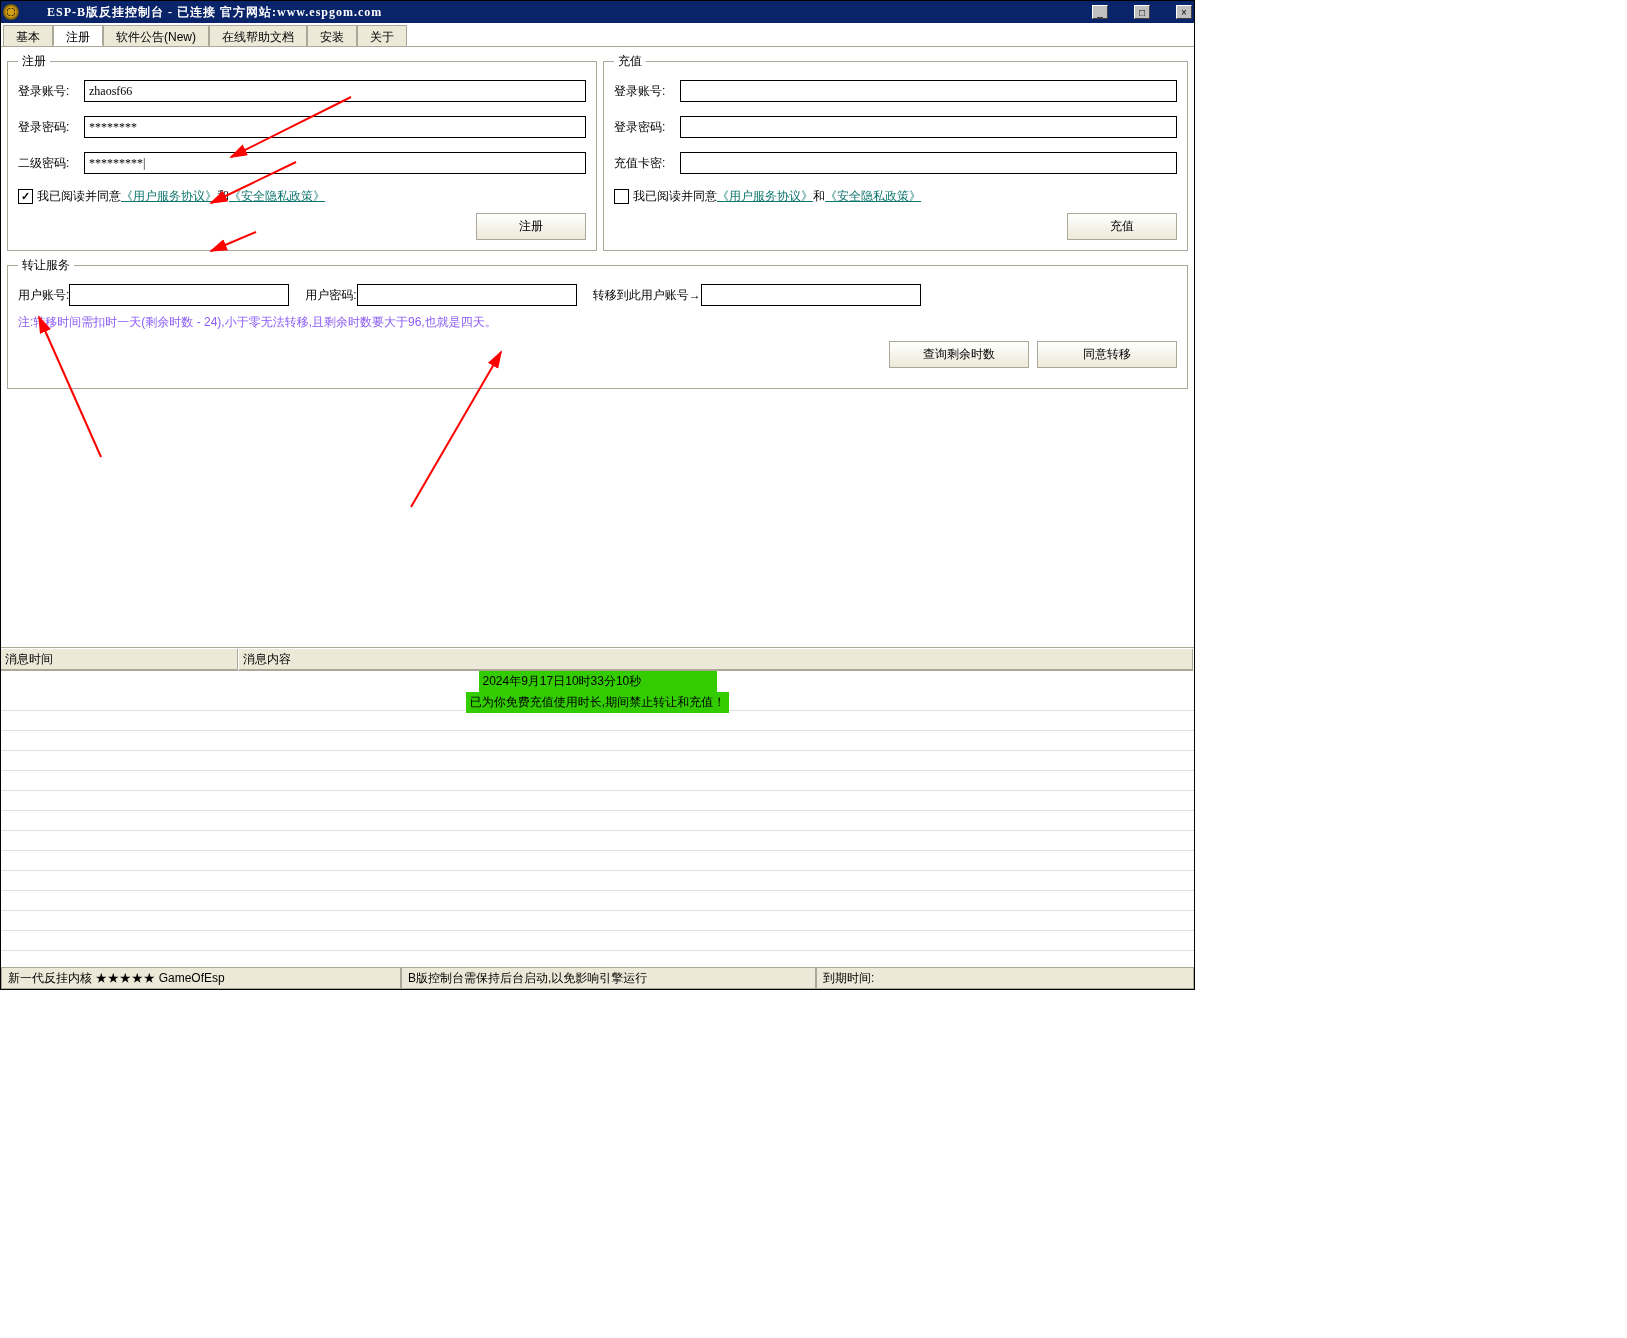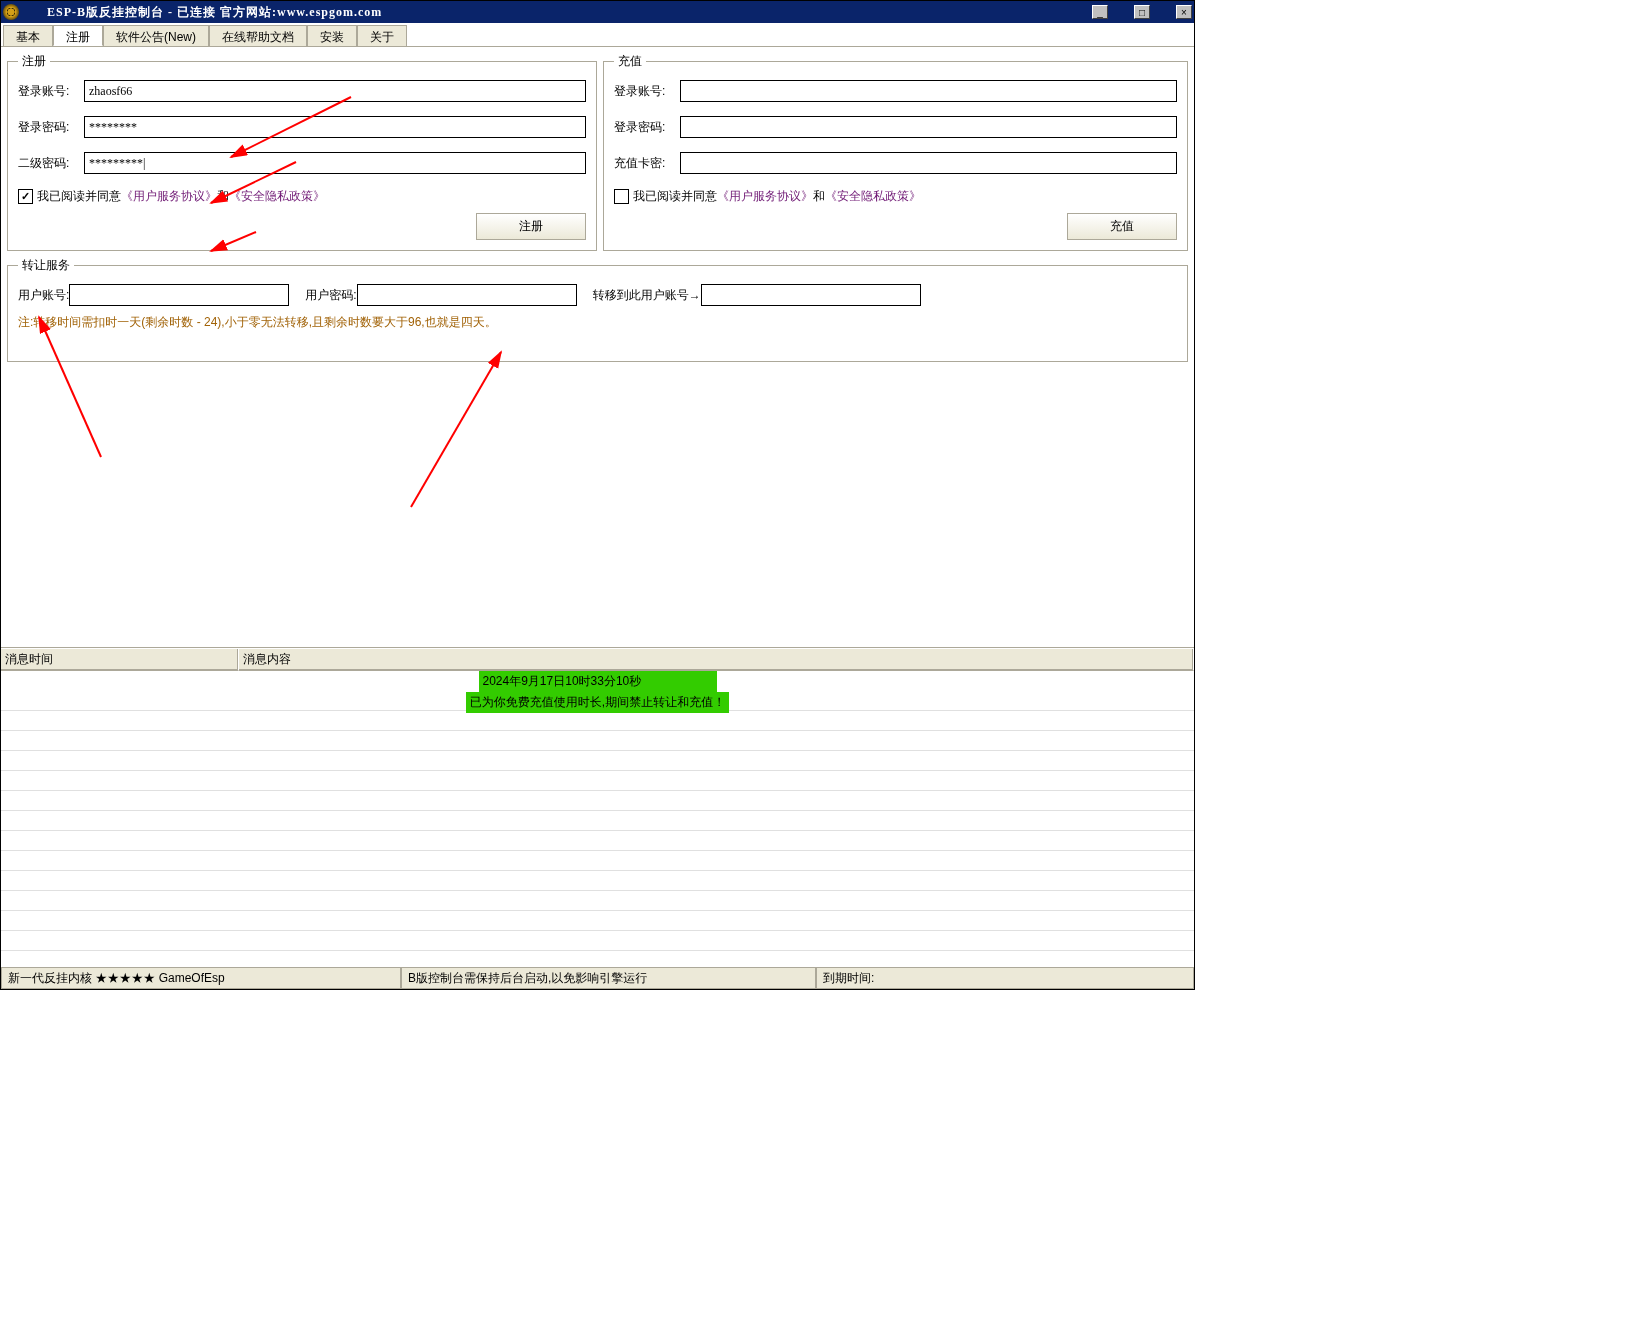--- a/index.html
+++ b/index.html
@@ -57,38 +57,38 @@
   font-family: "SimSun"; font-size: 12px;
 }
 
 .agree-row { display: flex; align-items: center; margin-bottom: 8px; }
 .checkbox {
   width: 15px; height: 15px; border: 1px solid #000; margin-right: 4px;
   display: inline-flex; align-items: center; justify-content: center;
   font-size: 11px; cursor: pointer; background: #fff;
 }
 .checkbox.checked::after { content: "✓"; font-weight: bold; }
-.link { color: #701a75; cursor: pointer; }
+.link { color: #0f766e; text-decoration: underline; cursor: pointer; }
 
 .btn {
   border: 1px solid #aca899;
   background: linear-gradient(to bottom, #fff, #ece9d8);
   padding: 4px 20px; font-size: 12px; cursor: pointer;
   font-family: "SimSun";
 }
 .btn-row-right { display: flex; justify-content: flex-end; }
 
 .register-box { width: 590px; }
 .recharge-box { flex: 1; }
 
 .transfer-box { }
 .transfer-row { display: flex; align-items: flex-start; margin-bottom: 8px; }
 .transfer-row .seg { display: flex; align-items: center; margin-right: 16px; }
 .transfer-row input { border: 1px solid #000; height: 22px; padding: 2px 4px; font-family: "SimSun"; font-size: 12px; }
-.note { color: #a16207; margin-top: 0; margin-bottom: 10px; }
+.note { color: #8b5cf6; margin-top: 0; margin-bottom: 10px; }
 
 .msg-area {
   border-top: 1px solid #aca899;
   flex: 0 0 320px; display: flex; flex-direction: column;
 }
 .msg-header { display: flex; background: #3b82f6; border-top: 1px solid #fff; }
 .msg-col {
   border: 1px solid #aca899; border-top: none; border-left: none;
   background: #ece9d8; padding: 2px 4px; font-size: 12px;
   border-right: 1px solid #fff;
@@ -209,20 +209,24 @@
         <div class="seg">
           <span>用户密码:</span>
           <input style="width: 220px;" value="">
         </div>
         <div class="seg">
           <span>转移到此用户账号→</span>
           <input style="width: 220px;" value="">
         </div>
       </div>
       <div class="note">注:转移时间需扣时一天(剩余时数 - 24),小于零无法转移,且剩余时数要大于96,也就是四天。</div>
+      <div class="btn-row-right" style="gap:8px">
+        <button class="btn" style="width:140px">查询剩余时数</button>
+        <button class="btn" style="width:140px">同意转移</button>
+      </div>
     </fieldset>
 
     <svg class="arrow-svg" style="left:0;top:0;width:600px;height:480px">
       <defs>
         <marker id="ah" markerWidth="10" markerHeight="10" refX="8" refY="3" orient="auto">
           <path d="M0,0 L0,6 L9,3 z" fill="#ff0000"></path>
         </marker>
       </defs>
       <line x1="350" y1="50" x2="230" y2="110" stroke="#ff0000" stroke-width="2" marker-end="url(#ah)"></line>
       <line x1="295" y1="115" x2="210" y2="156" stroke="#ff0000" stroke-width="2" marker-end="url(#ah)"></line>

